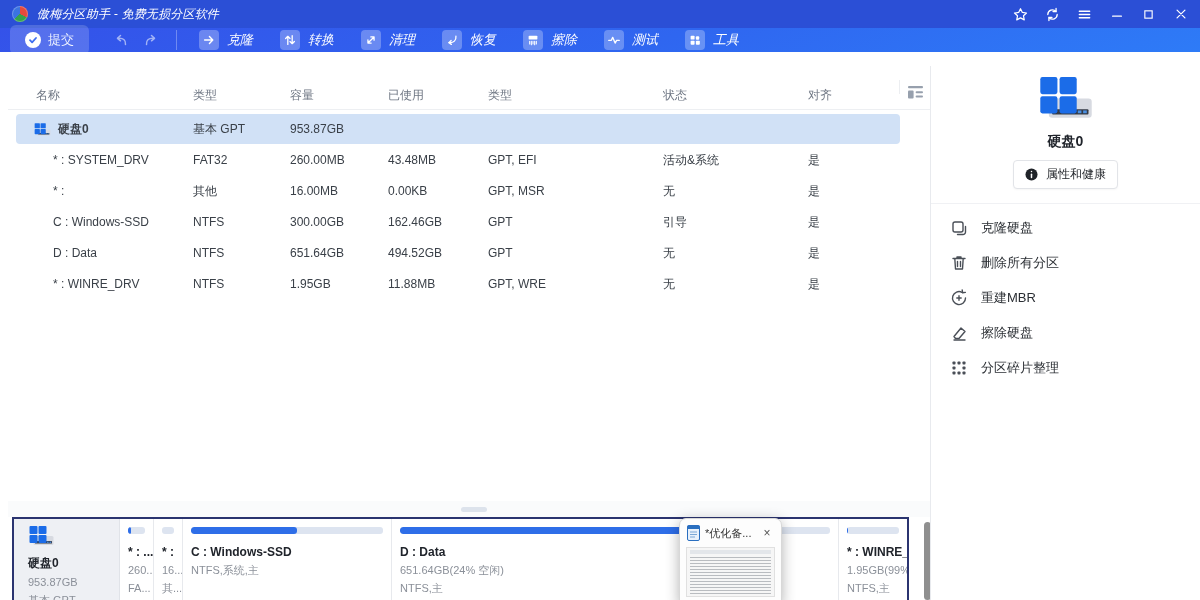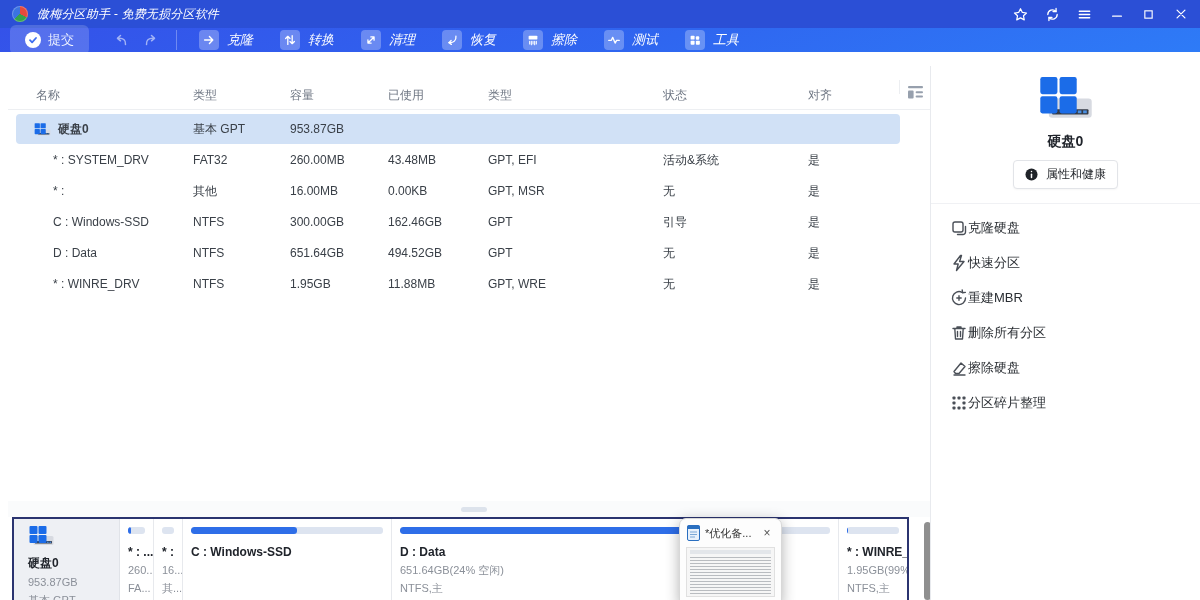--- a/index.html
+++ b/index.html
@@ -64,21 +64,21 @@
   .vscroll { position:absolute; left:916px; top:442px; width:7px; height:78px; background:#8f8f8f; border-radius:3.5px; }
 
   
   .sb-diskpanel { text-align:center; padding-top:11px; }
   .sb-diskname { font-size:14px; font-weight:bold; color:#20242b; margin-top:7px; }
   .sb-diskinfo { font-size:12px; color:#9aa0a8; margin-top:5px; }
   .props-btn { display:inline-flex; align-items:center; gap:8px; margin-top:9px; padding:5px 11px; background:#fff;
     border:1px solid #e2e4e8; border-radius:4px; font-size:12px; color:#25282d; box-shadow:0 1px 2px rgba(0,0,0,.04); }
   .sb-divider { height:1px; background:#f0f1f4; margin-top:14px; }
   .sb-actions { padding-top:6px; }
-  .sb-item { display:flex; align-items:center; height:35px; padding-left:19px; font-size:13px; color:#2a2e33; cursor:default; }
+  .sb-item { display:flex; align-items:center; height:35px; padding-left:19px; gap:13px; font-size:13px; color:#2a2e33; cursor:default; }
   .sb-item svg { flex:0 0 auto; color:#4a4f57; }
 
   
   .popup { position:absolute; left:679px; top:518px; width:103px; height:86px; background:#fdfdfd; border:1px solid #d8d8d8;
     border-radius:7px 7px 0 0; box-shadow:0 3px 14px rgba(0,0,0,.3); z-index:20; }
   .popup-head { display:flex; align-items:center; height:28px; padding:0 7px; gap:5px; }
   .popup-title { font-size:11px; color:#333; flex:1; white-space:nowrap; overflow:hidden; }
   .popup-close { font-size:12px; color:#555; width:14px; text-align:center; }
   .popup-thumb { margin:0 6px; height:50px; background:#f6f6f6; border:1px solid #e0e0e0; position:relative; overflow:hidden; }
   .popup-thumb::before { content:""; position:absolute; left:3px; right:3px; top:2px; height:4px; background:#e3e6ea; }
@@ -337,20 +337,21 @@
         </div>
       <div class="dm-pname">* :</div>
       <div class="dm-psize">16....</div>
       <div class="dm-pfs">其...</div>
     </div>
     <div class="dm-part" style="width:209px">
       <div class="dm-bar">
           <div class="dm-fill" style="width: 55%;"></div>
         </div>
       <div class="dm-pname">C : Windows-SSD</div>
+      <div class="dm-pfs">NTFS,系统,主</div>
     </div>
     <div class="dm-part" style="width:447px">
       <div class="dm-bar">
           <div class="dm-fill" style="width: 76%;"></div>
         </div>
       <div class="dm-pname">D : Data</div>
       <div class="dm-psize">651.64GB(24% 空闲)</div>
       <div class="dm-pfs">NTFS,主</div>
     </div>
     <div class="dm-part" style="width:68px">
@@ -392,38 +393,32 @@
 
   <div class="sb-actions">
     <div class="sb-item">
       <svg width="18" height="18" viewBox="0 0 18 18" fill="none" stroke="currentColor" stroke-width="1.4" stroke-linecap="round" stroke-linejoin="round">
           <rect x="3" y="3" width="10" height="10" rx="2"></rect>
           <path d="M15.5 7.5v5.5a2.5 2.5 0 0 1-2.5 2.5H7.5"></path>
         </svg>
       <span>克隆硬盘</span>
     </div>
     <div class="sb-item">
-      <svg width="18" height="18" viewBox="0 0 18 18" fill="none" stroke="currentColor" stroke-width="1.4" stroke-linejoin="round">
-          <path d="M10.5 1.5L4 10h4.2L6.5 16.5 14 7.5H9.6l1.9-6z"></path>
-        </svg>
-      <span>快速分区</span>
+      <svg width="18" height="18" viewBox="0 0 18 18" fill="none" stroke="currentColor" stroke-width="1.4" stroke-linecap="round" stroke-linejoin="round">
+          <path d="M3 4.5h12M7 4.5V3h4v1.5M4.8 4.5l.7 10.5h7l.7-10.5M7.5 7.5v5M10.5 7.5v5"></path>
+        </svg>
+      <span>删除所有分区</span>
     </div>
     <div class="sb-item">
       <svg width="18" height="18" viewBox="0 0 18 18" fill="none" stroke="currentColor" stroke-width="1.4" stroke-linecap="round" stroke-linejoin="round">
           <path d="M15.5 9A6.5 6.5 0 1 1 12 3.3"></path>
           <path d="M12.2 1l.4 2.8L15.4 3.4"></path>
           <path d="M9 6.8v4.4M6.8 9h4.4"></path>
         </svg>
       <span>重建MBR</span>
-    </div>
-    <div class="sb-item">
-      <svg width="18" height="18" viewBox="0 0 18 18" fill="none" stroke="currentColor" stroke-width="1.4" stroke-linecap="round" stroke-linejoin="round">
-          <path d="M3 4.5h12M7 4.5V3h4v1.5M4.8 4.5l.7 10.5h7l.7-10.5M7.5 7.5v5M10.5 7.5v5"></path>
-        </svg>
-      <span>删除所有分区</span>
     </div>
     <div class="sb-item">
       <svg width="18" height="18" viewBox="0 0 18 18" fill="none" stroke="currentColor" stroke-width="1.4" stroke-linecap="round" stroke-linejoin="round">
           <path d="M4 12.5L11 4l4 3.5-6 7H5.5z"></path>
           <path d="M4 16h11"></path>
         </svg>
       <span>擦除硬盘</span>
     </div>
     <div class="sb-item">
       <svg width="18" height="18" viewBox="0 0 18 18" fill="currentColor">

